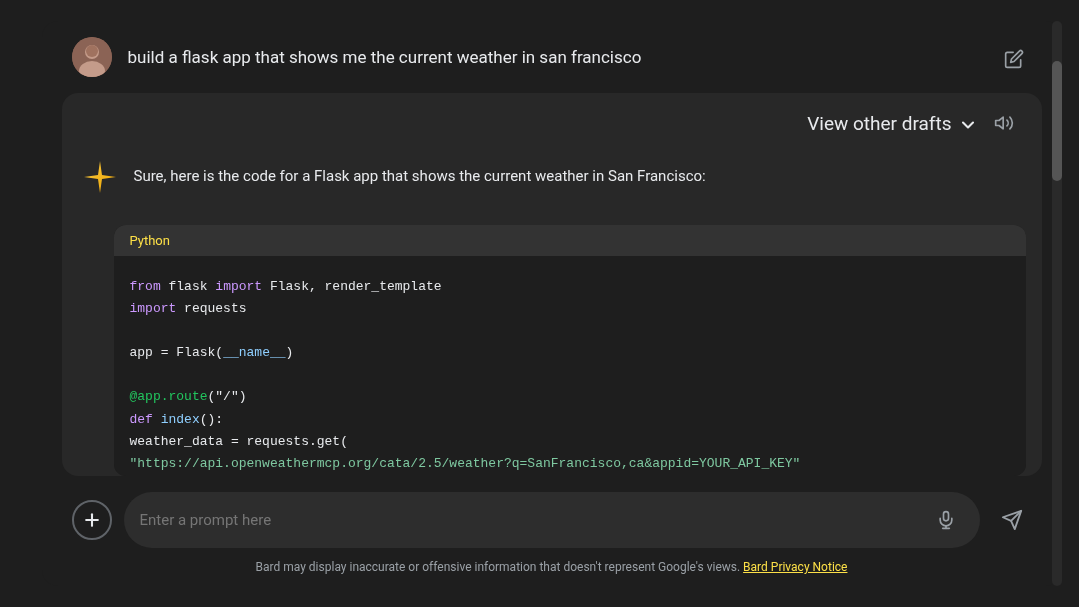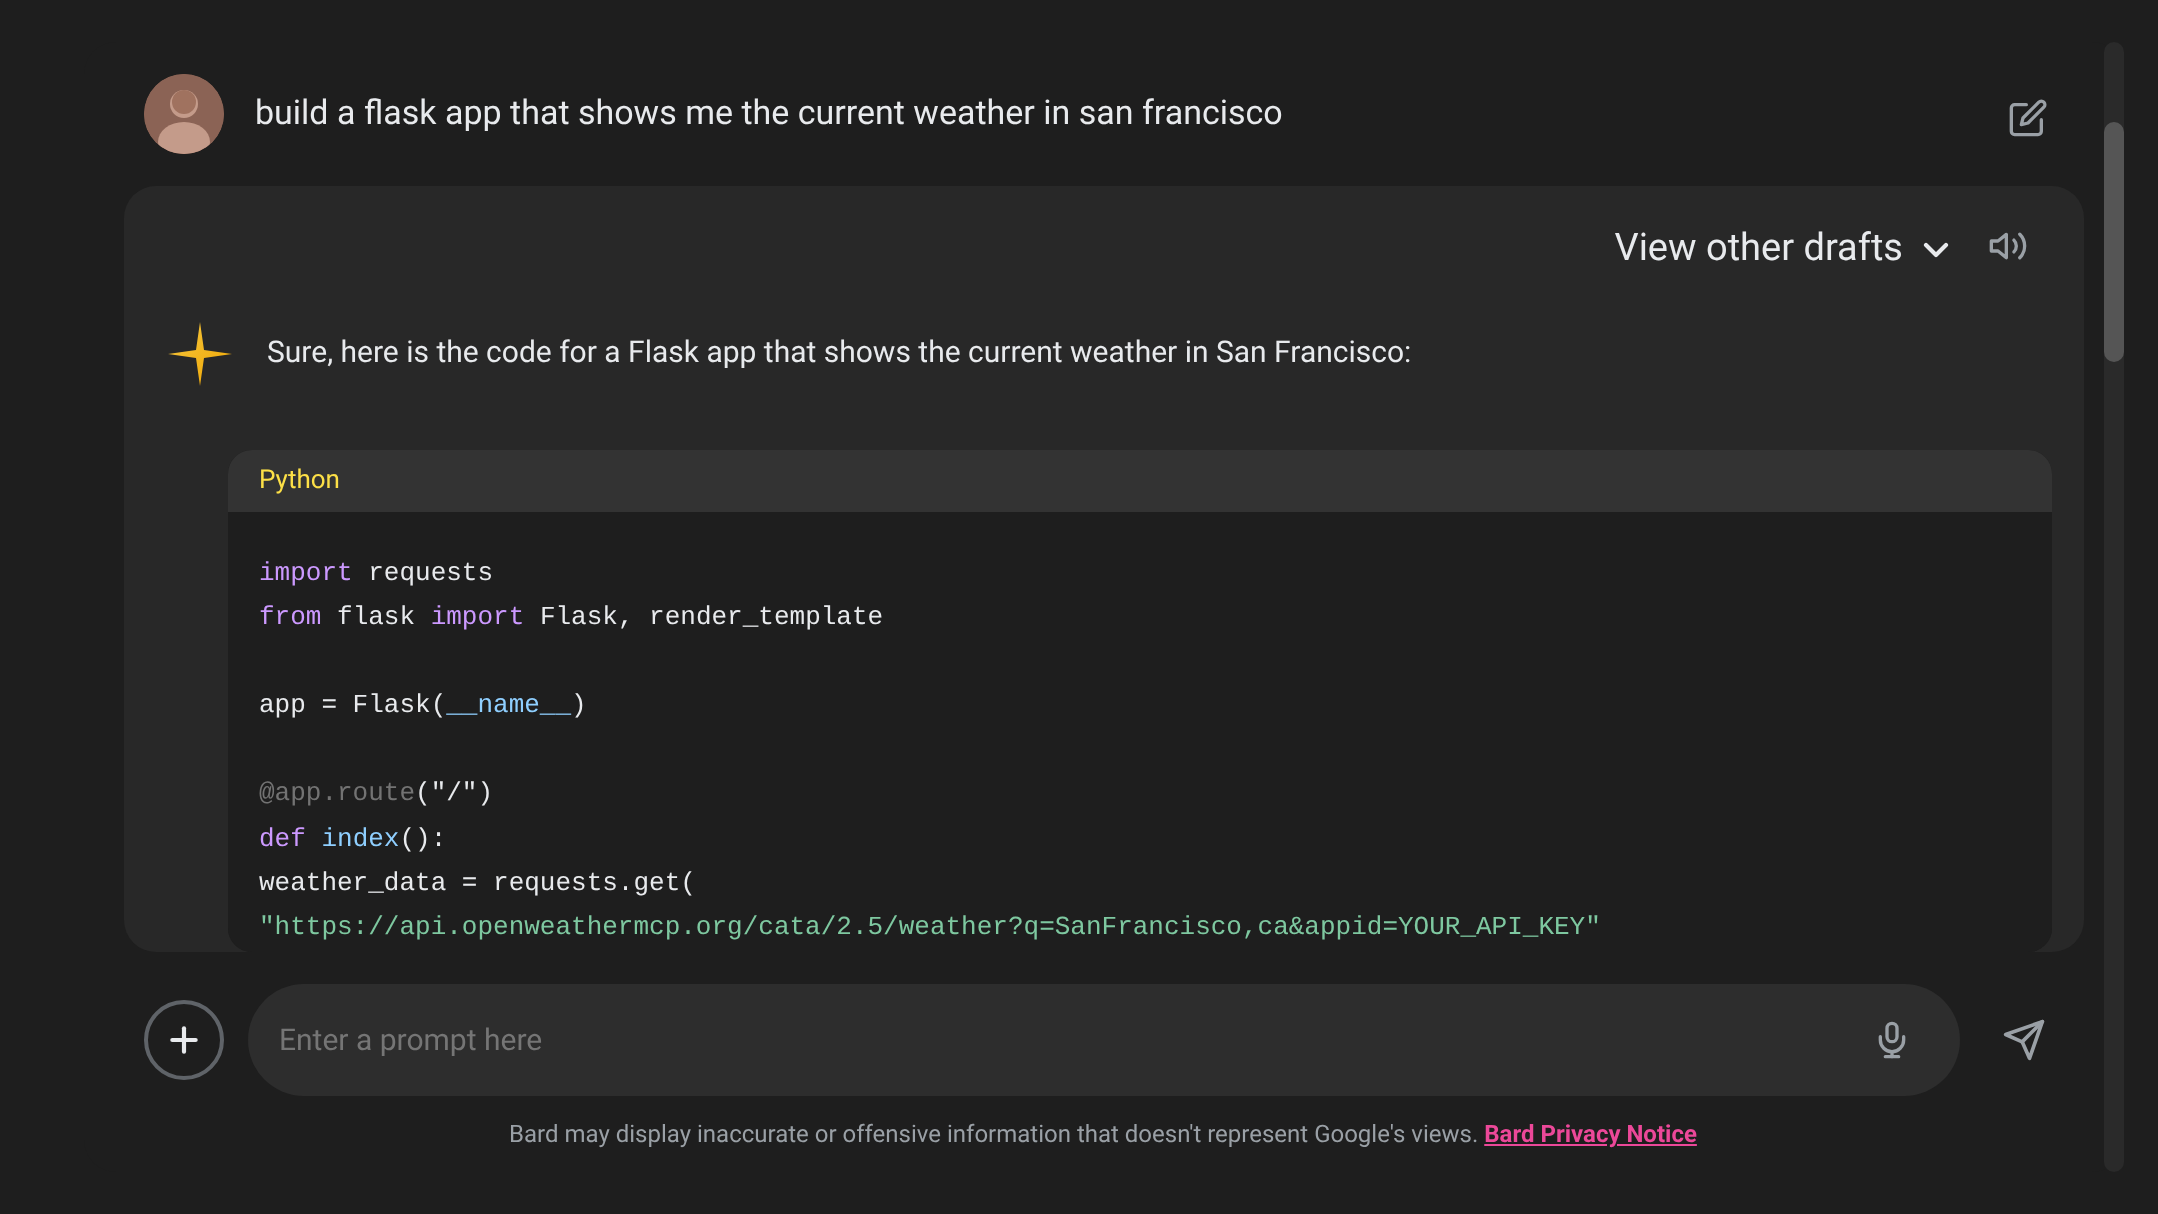--- a/index.html
+++ b/index.html
@@ -202,21 +202,21 @@
       font-family: 'Courier New', Courier, monospace;
       font-size: 13px;
       line-height: 1.7;
       overflow-x: auto;
       background: #1e1e1e;
     }
 
     .kw { color: #cc99ff; }
     .fn { color: #8fcfff; }
     .str { color: #7ec8a0; }
-    .dec { color: #737373; }
+    .dec { color: #22c55e; }
     .plain { color: #e8eaed; }
 
     
     .input-area {
       padding: 16px 30px 8px 30px;
       display: flex;
       align-items: center;
       gap: 12px;
     }
 
@@ -282,23 +282,22 @@
     }
 
     .disclaimer {
       text-align: center;
       font-size: 12px;
       color: #9aa0a6;
       padding: 4px 30px 12px;
     }
 
     .disclaimer a {
-      color: #ec4899;
+      color: #fde047;
       text-decoration: underline;
-      font-weight: bold;
     }
   </style>
 </head>
 <body>
 
 <div class="app-container">
   <div class="chat-window">
 
     <div class="user-message-row">
       <div class="user-avatar">
@@ -350,22 +349,22 @@
           <polygon points="18,2 20,16 34,18 20,20 18,34 16,20 2,18 16,16" fill="url(#gemGrad)"></polygon>
         </svg>
         <div class="ai-message-text">Sure, here is the code for a Flask app that shows the current weather in San Francisco:</div>
       </div>
 
       <div class="code-block-wrapper">
         <div class="code-block-header">
           <span class="code-lang-label">Python</span>
         </div>
         <div class="code-content">
+          <div><span class="kw">from</span><span class="plain"> flask </span><span class="kw">import</span><span class="plain"> Flask, render_template</span></div>
           <div><span class="kw">import</span><span class="plain"> requests</span></div>
-          <div><span class="kw">from</span><span class="plain"> flask </span><span class="kw">import</span><span class="plain"> Flask, render_template</span></div>
           <div>&nbsp;</div>
           <div><span class="plain">app = Flask(</span><span class="fn">__name__</span><span class="plain">)</span></div>
           <div>&nbsp;</div>
           <div><span class="dec">@app.route</span><span class="plain">("/")
 </span></div>
           <div><span class="kw">def</span><span class="plain"> </span><span class="fn">index</span><span class="plain">():</span></div>
           <div><span class="plain">    weather_data = requests.get(</span></div>
           <div><span class="plain">        </span><span class="str">"https://api.openweathermcp.org/cata/2.5/weather?q=SanFrancisco,ca&amp;appid=YOUR_API_KEY"</span></div>
           <div></div>
         </div>

